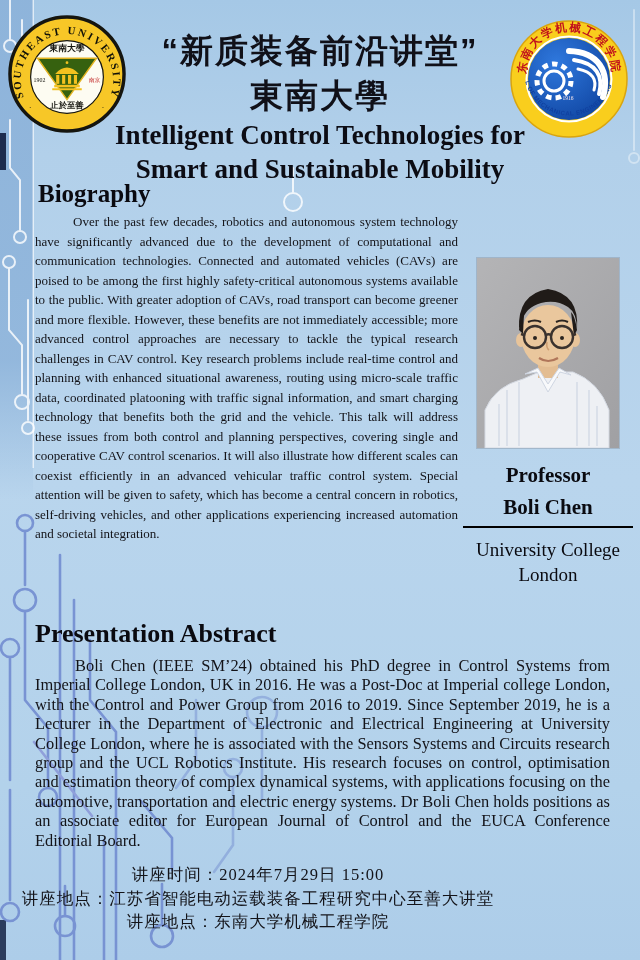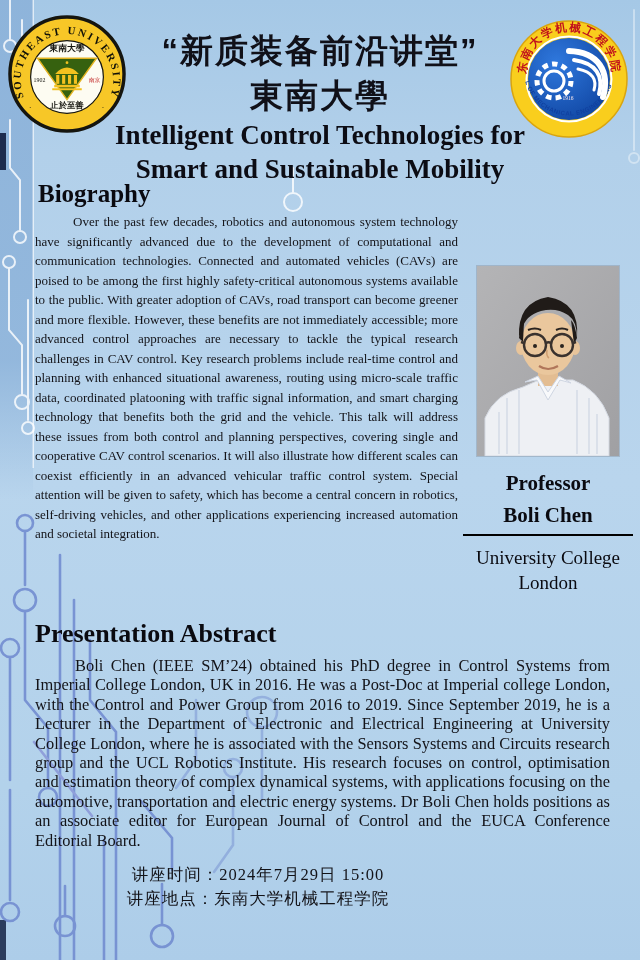--- a/index.html
+++ b/index.html
@@ -24,21 +24,21 @@
   .section-heading{font-weight:bold;color:#0a0a10;}
   .bio-heading{left:38px;top:180px;font-size:25px;}
   .bio-text{left:35px;top:212px;width:423px;height:406px;overflow:hidden;
             font-size:13px;line-height:19.5px;text-align:justify;color:#131318;
             text-indent:38px;}
   .abs-heading{left:35px;top:619px;font-size:26px;}
   .abs-text{left:35px;top:656px;width:575px;height:200px;overflow:hidden;
             font-size:16.4px;line-height:19.4px;text-align:justify;color:#131318;
             text-indent:40px;}
   
-  .right-col{left:458px;top:258px;width:180px;text-align:center;color:#0a0a10;margin-top:8px;}
+  .right-col{left:458px;top:258px;width:180px;text-align:center;color:#0a0a10;}
   .photo-frame{width:142px;height:190px;margin:0 auto;box-shadow:0 0 0 1px rgba(120,130,140,.35);}
   .prof-role{margin-top:15px;font-weight:bold;font-size:21px;}
   .prof-name{display:inline-block;margin-top:7px;font-weight:bold;font-size:21px;
              width:170px;padding-bottom:6px;border-bottom:2px solid #000;text-align:center;}
   .prof-aff{margin-top:9px;font-size:19px;line-height:25px;}
   
   .footer{left:0;top:863px;width:516px;text-align:center;color:#131318;
           font-size:16.5px;line-height:23.5px;}
   .footer .f-line span{letter-spacing:1px;}
 </style>
@@ -230,17 +230,20 @@
   </div>
 
   <div class="abs section-heading abs-heading">Presentation Abstract</div>
   <div class="abs abs-text">Boli Chen (IEEE SM’24) obtained his PhD degree in Control Systems from Imperial College London, UK in 2016. He was a Post-Doc at Imperial college London, with the Control and Power Group from 2016 to 2019. Since September 2019, he is a Lecturer in the Department of Electronic and Electrical Engineering at University College London, where he is associated with the Sensors Systems and Circuits research group and the UCL Robotics Institute. His research focuses on control, optimisation and estimation theory of complex dynamical systems, with applications focusing on the automotive, transportation and electric energy systems. Dr Boli Chen holds positions as an associate editor for European Journal of Control and the EUCA Conference Editorial Board.</div>
 
   <div class="abs footer">
     <div class="f-line">
       <span>讲座时间：</span><span>2024年7月29日 15:00</span>
     </div>
     <div class="f-line">
+      <span>讲座地点：</span><span>江苏省智能电动运载装备工程研究中心至善大讲堂</span>
+    </div>
+    <div class="f-line">
       <span>讲座地点：</span><span>东南大学机械工程学院</span>
     </div>
   </div>
 
 </div>
 
 </body></html>

